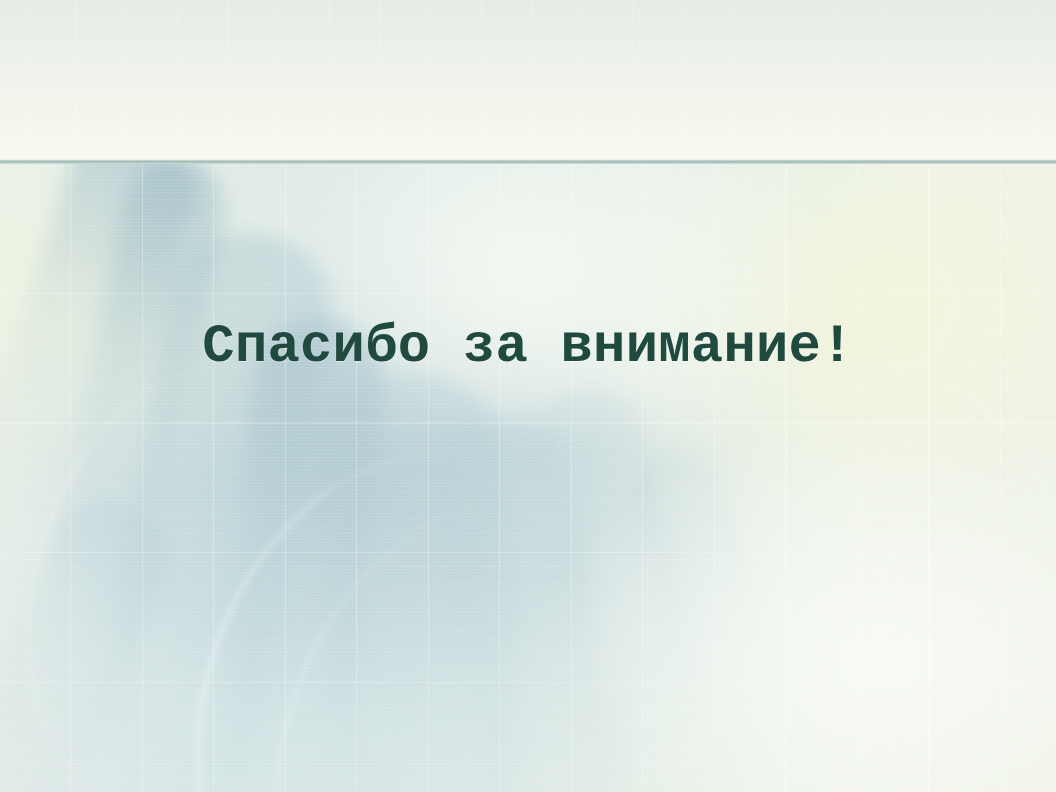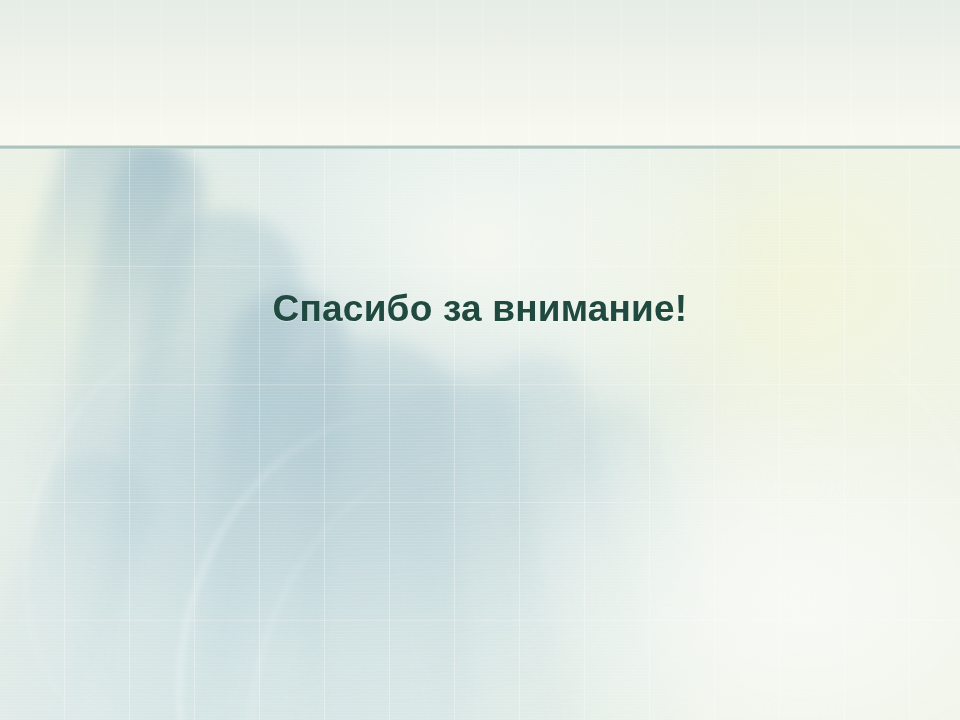--- a/index.html
+++ b/index.html
@@ -261,23 +261,23 @@
     position: absolute;
     left: 0;
     top: 140px;          
     width: 960px;
     text-align: center;
     pointer-events: none;
   }
   .title {
     display: inline-block;
     margin: 0;
-    font-family: Liberation Sans, sans-serif;
+    font-family: Liberation Mono, monospace;
     font-weight: 700;
-    font-size: 37px;
+    font-size: 49px;
     line-height: 1.1;
     letter-spacing: .2px;
     color: #20493f;
     white-space: nowrap;
     text-shadow: 0 1px 1px rgba(255,255,255,.45);
   }
 </style>
 </head>
 <body>
 

